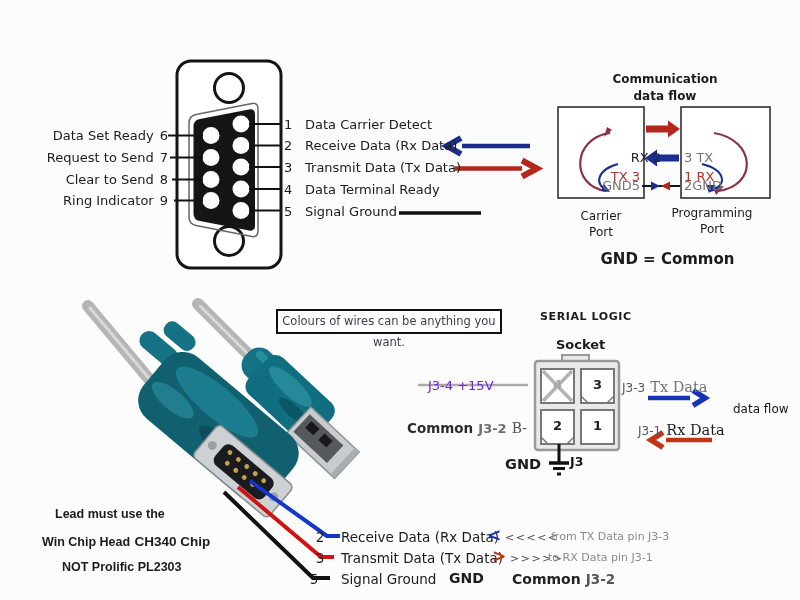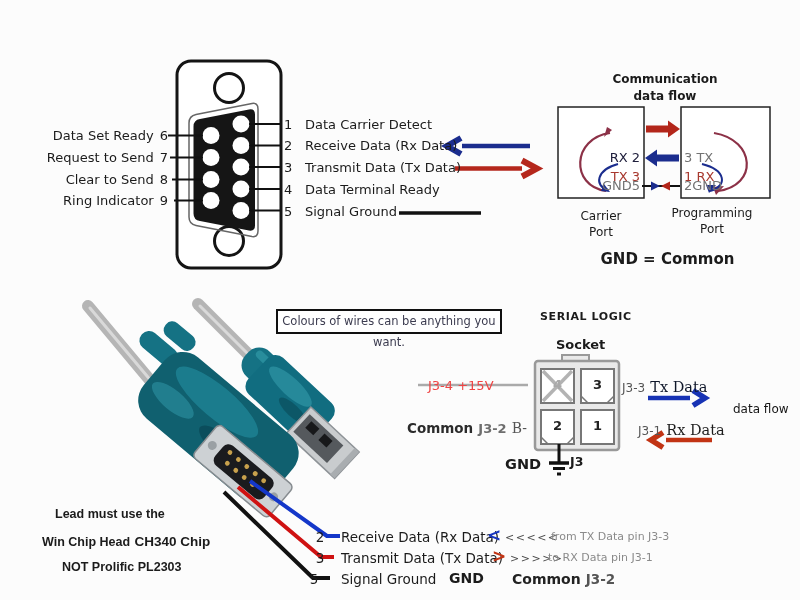--- a/index.html
+++ b/index.html
@@ -12,23 +12,23 @@
   .bold{font-weight:bold;}
   .sans{font-family:"Liberation Sans",sans-serif;}
   .serif{font-family:"DejaVu Serif",serif;}
   .center{text-align:center;}
   .right{text-align:right;}
   .nowrap{white-space:nowrap;}
   .title{font-family:"Liberation Sans",sans-serif;font-size:23px;font-weight:bold;letter-spacing:-0.2px;color:#0a0a0a;}
   .pnum{margin-left:6px;}
   .rnum{display:inline-block;width:21px;}
   .c-red{color:#a8392f;margin-top:48px;}
-  .c-navy{color:#20203d;}
+  .c-navy{color:#20203d;padding-left:21px;}
   .c-dark{color:#737373;}
-  .c-gray{color:#ef4444;}
+  .c-gray{color:#6d28d9;}
   .c-mgray{color:#6e6e6e;}
   .c-note{color:#8a8a8a;}
   .chev-blue{color:#1836c0;font-weight:800;font-size:17px;line-height:16px;}
   .chev-red{color:#c23414;font-weight:800;font-size:17px;line-height:16px;}
   .chevs{font-size:11px;letter-spacing:1.5px;color:#4a4a4a;line-height:14px;}
   .wire-note-box{width:222px;height:21px;border:2px solid #101010;background:#fff;
                  font-size:11.5px;line-height:21px;color:#3c3c50;text-align:center;}
 </style>
 </head>
 <body>
@@ -242,21 +242,21 @@
   <div class="abs bold center" style="left:581px;top:418px;width:33px;font-size:13px;color:#222">1</div>
 
   <div class="abs t13 c-gray nowrap" style="left:428px;top:378px">J3-4  +15V</div>
   <div class="abs nowrap" style="left:407px;top:418px">
     <span class="bold" style="font-size:13.5px;color:#2b2b2b">Common</span>
     <span class="bold c-mgray" style="font-size:13px">J3-2</span>
     <span class="serif" style="font-size:14px;color:#555">B-</span>
   </div>
   <div class="abs nowrap" style="left:622px;top:377px">
     <span class="t12" style="color:#555">J3-3</span>
-    <span class="serif" style="font-size:14.5px;color:#0f172a">Tx Data</span>
+    <span class="serif" style="font-size:14.5px;color:#737373">Tx Data</span>
   </div>
   <div class="abs t12 nowrap" style="left:733px;top:402px;color:#161616">data flow</div>
   <div class="abs nowrap" style="left:638px;top:420px">
     <span class="t12" style="color:#555">J3-1</span>
     <span class="serif" style="font-size:14.5px;color:#1d1d1d">Rx Data</span>
   </div>
   <div class="abs bold nowrap" style="left:505px;top:456px;font-size:14.5px">GND</div>
   <div class="abs bold nowrap" style="left:570px;top:454px;font-size:12.5px">J3</div>
 
   <div class="abs sans bold nowrap" style="left:55px;top:507px;font-size:12.5px">Lead must use the</div>

